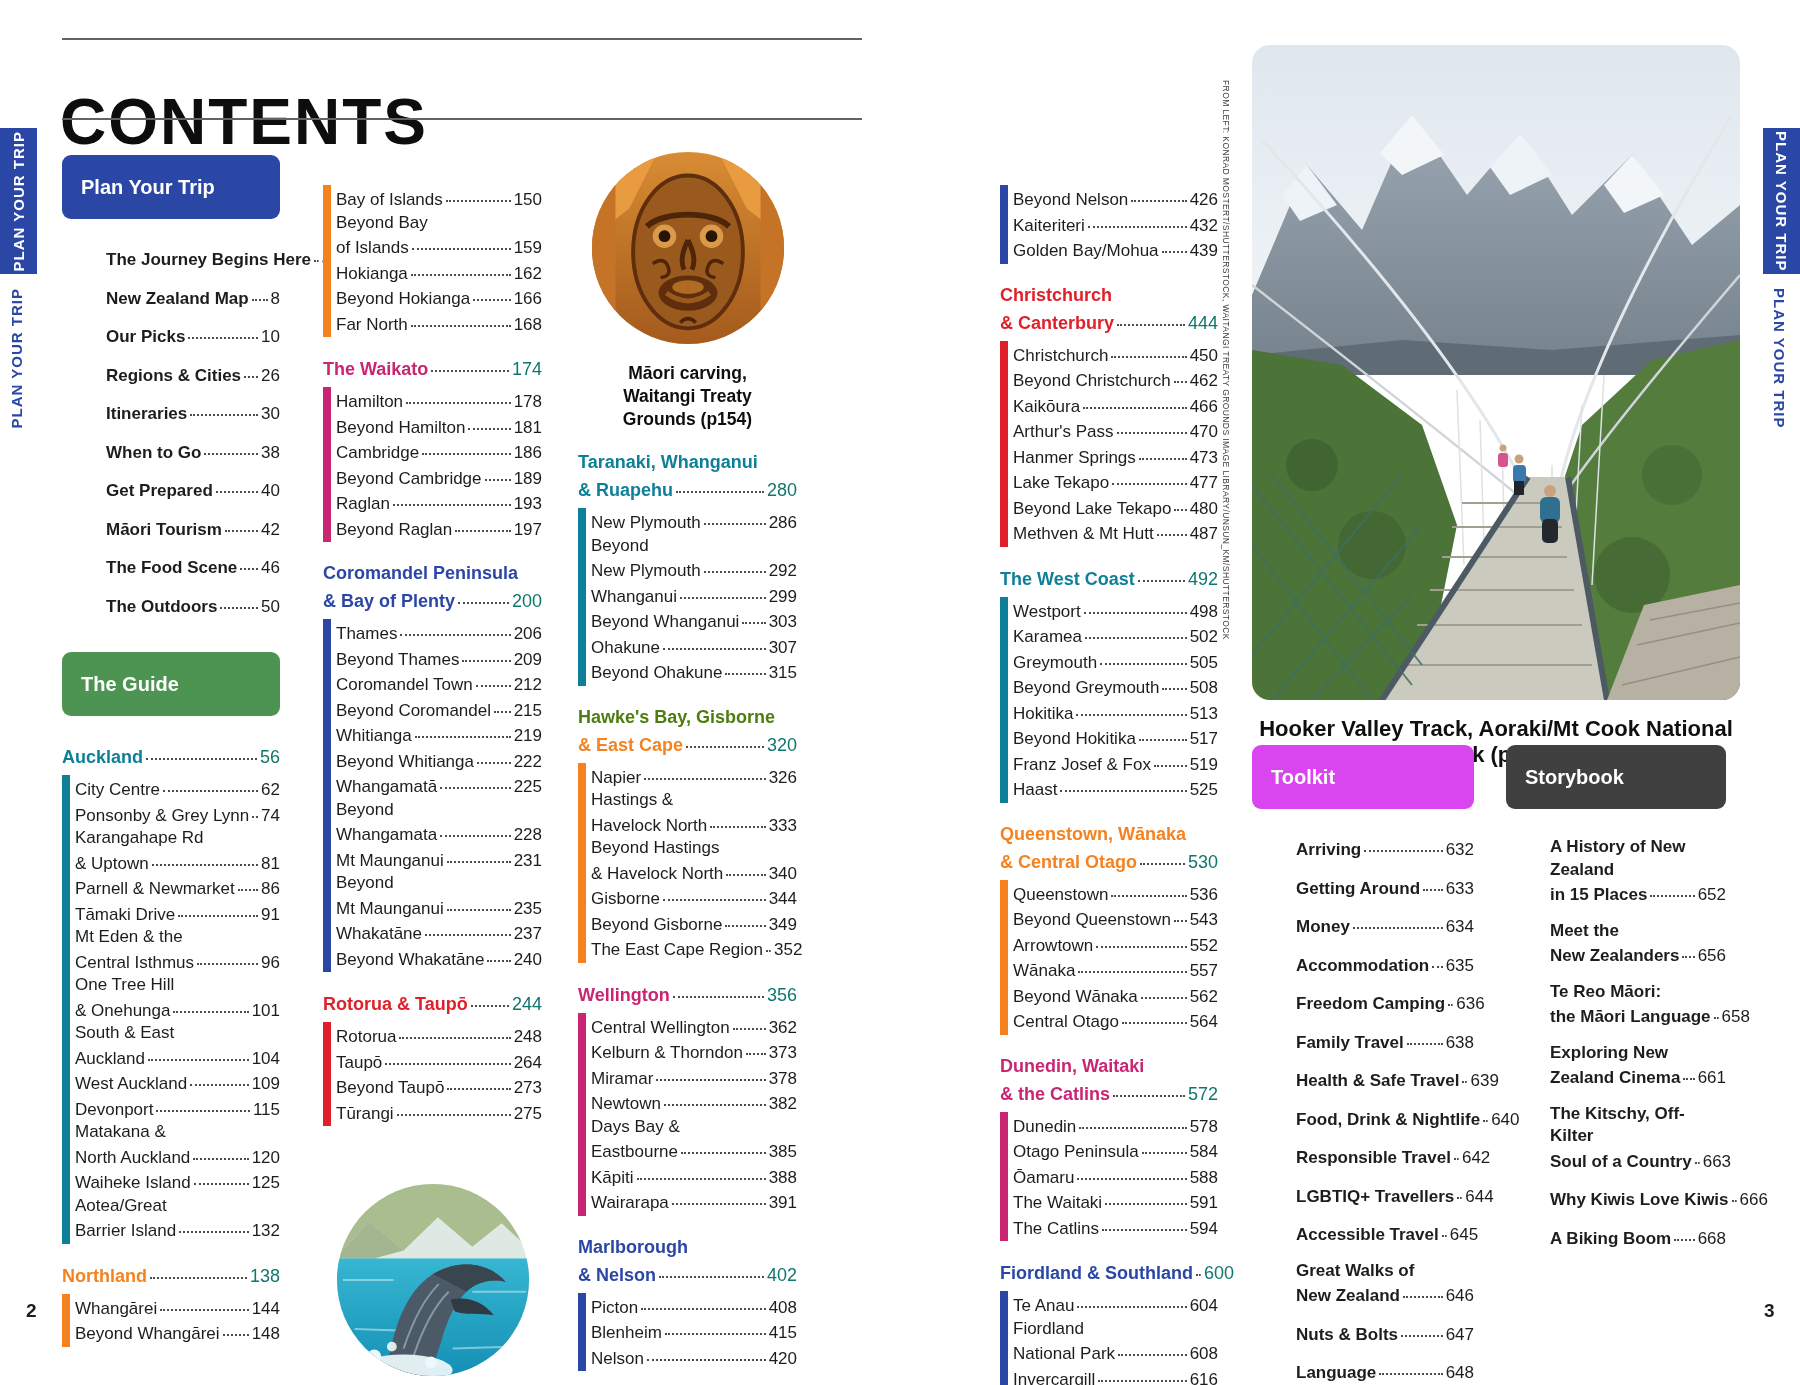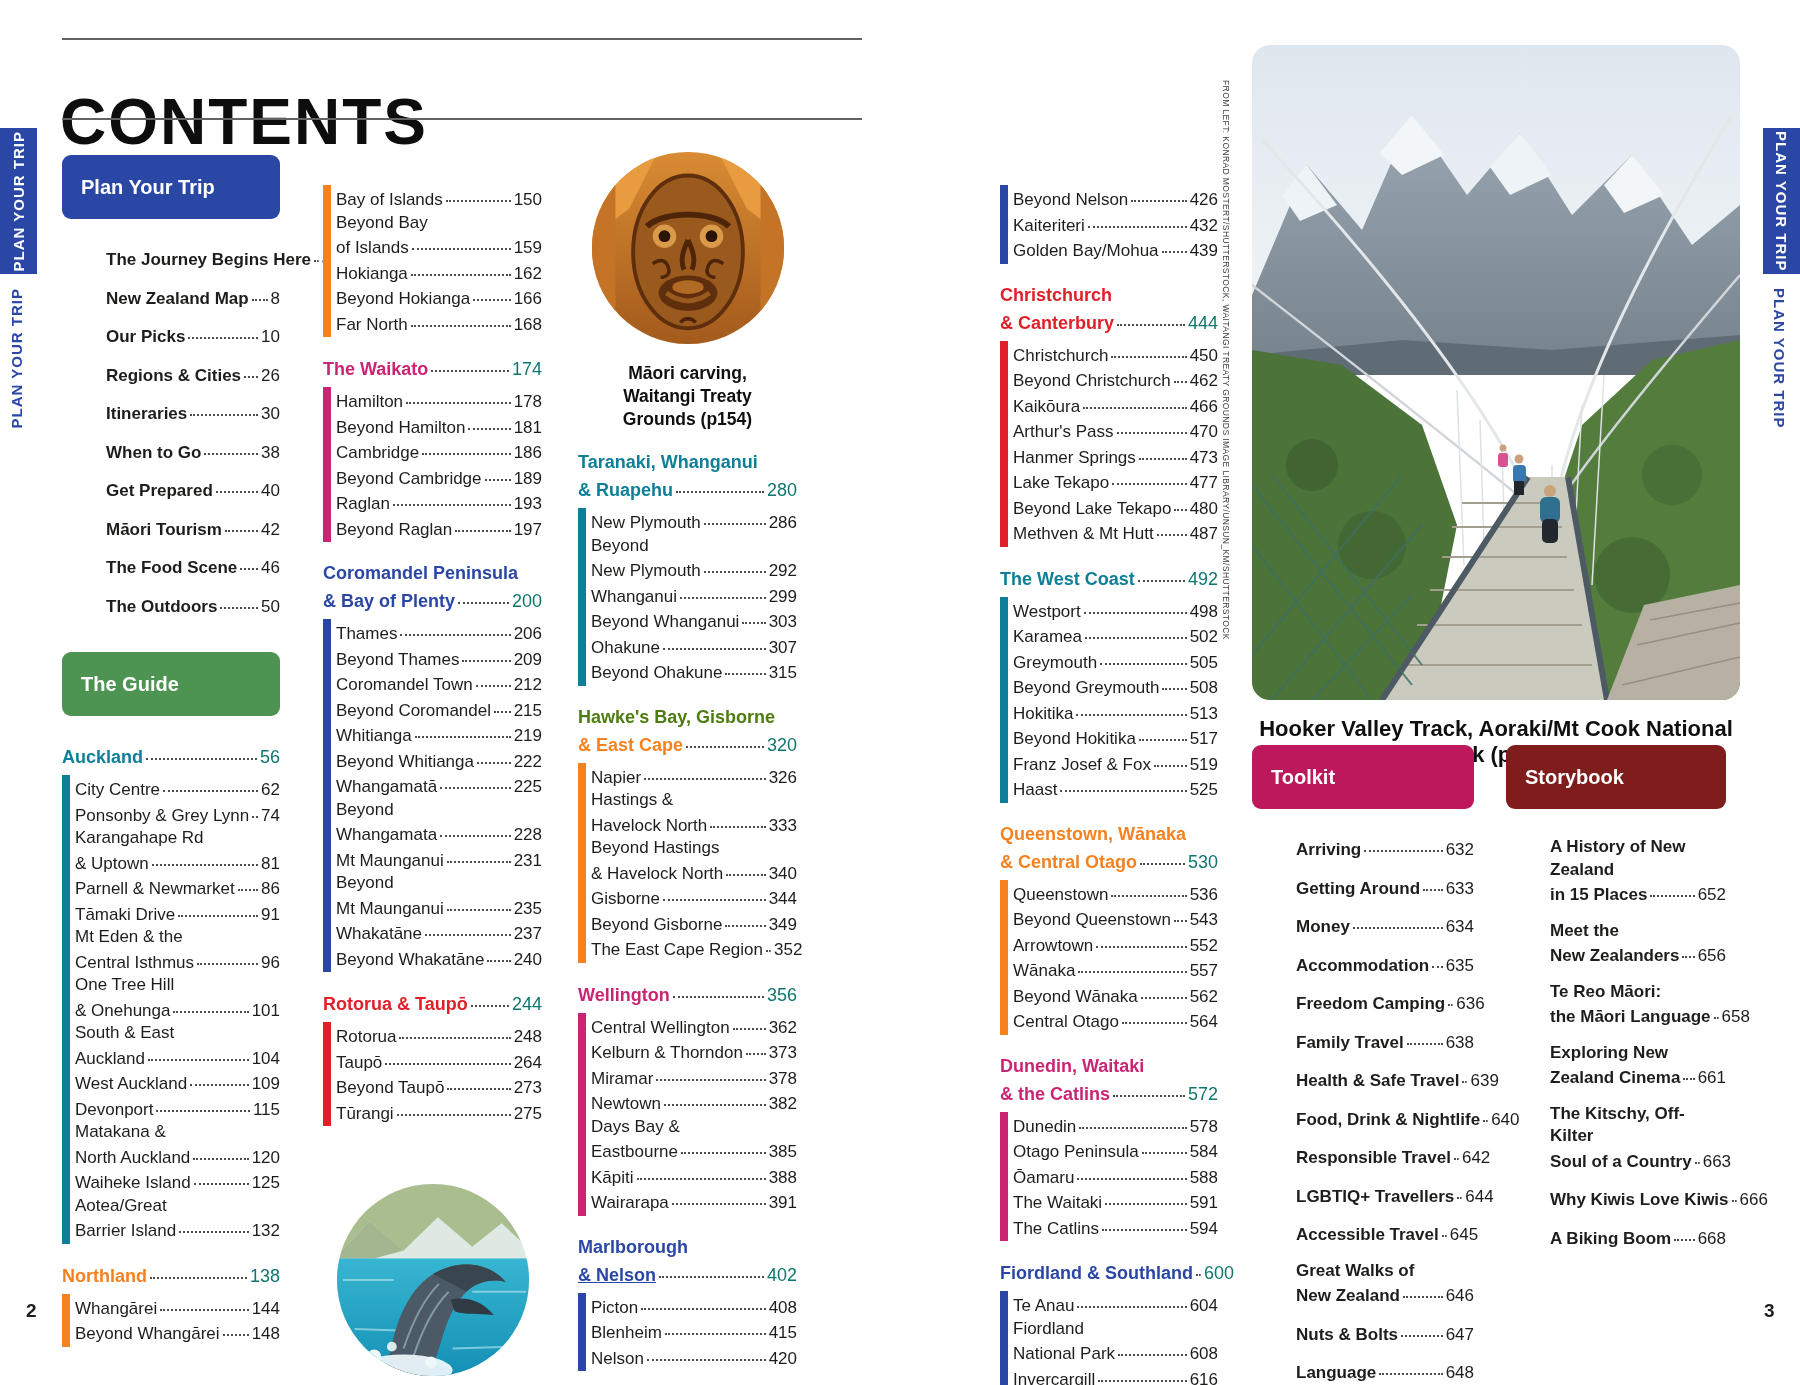--- a/index.html
+++ b/index.html
@@ -784,21 +784,21 @@
               <span class="dots"></span>
               <span class="epg">391</span>
             </div>
           </div>
         </div>
       </div>
       <div class="section">
         <div class="sec-heading">
           <div class="hline" style="color: rgb(43, 71, 165);">Marlborough</div>
           <div class="erow">
-            <span class="elbl" style="color: rgb(43, 71, 165); text-decoration: underline;">&amp; Nelson</span>
+            <span class="elbl" style="color: rgb(43, 71, 165);">&amp; Nelson</span>
             <span class="dots"></span>
             <span class="epg">402</span>
           </div>
         </div>
         <div class="entries" style="border-left-color: rgb(43, 71, 165);">
           <div class="entry">
             <div class="erow">
               <span class="elbl">Picton</span>
               <span class="dots"></span>
               <span class="epg">408</span>
@@ -1189,21 +1189,21 @@
       <g stroke="#948f80" stroke-width="1.5">
         <line x1="370" y1="640" x2="488" y2="612"></line>
           <line x1="385" y1="600" x2="488" y2="578"></line>
         <line x1="398" y1="575" x2="488" y2="558"></line>
       </g>
     </svg>
   </div>
   <div class="hero-caption">Hooker Valley Track, Aoraki/Mt Cook National Park (p484)</div>
 
   <div class="toc-col" id="toolkit-col">
-      <div class="cat-box" style="background: #be185d;">
+      <div class="cat-box" style="background: #d946ef;">
         <span class="cat-box-label">Toolkit</span>
       </div>
       <div class="toplist">
         <div class="entry">
           <div class="erow">
             <span class="elbl">Arriving</span>
             <span class="dots"></span>
             <span class="epg">632</span>
           </div>
         </div>
@@ -1295,21 +1295,21 @@
         <div class="entry">
           <div class="erow">
             <span class="elbl">Language</span>
             <span class="dots"></span>
             <span class="epg">648</span>
           </div>
         </div>
       </div>
     </div>
   <div class="toc-col" id="storybook-col">
-      <div class="cat-box" style="background: #7f1d1d;">
+      <div class="cat-box" style="background: #404040;">
         <span class="cat-box-label">Storybook</span>
       </div>
       <div class="toplist">
         <div class="entry">
           <div class="eline">A History of New Zealand</div>
           <div class="erow">
             <span class="elbl">in 15 Places</span>
             <span class="dots"></span>
             <span class="epg">652</span>
           </div>

